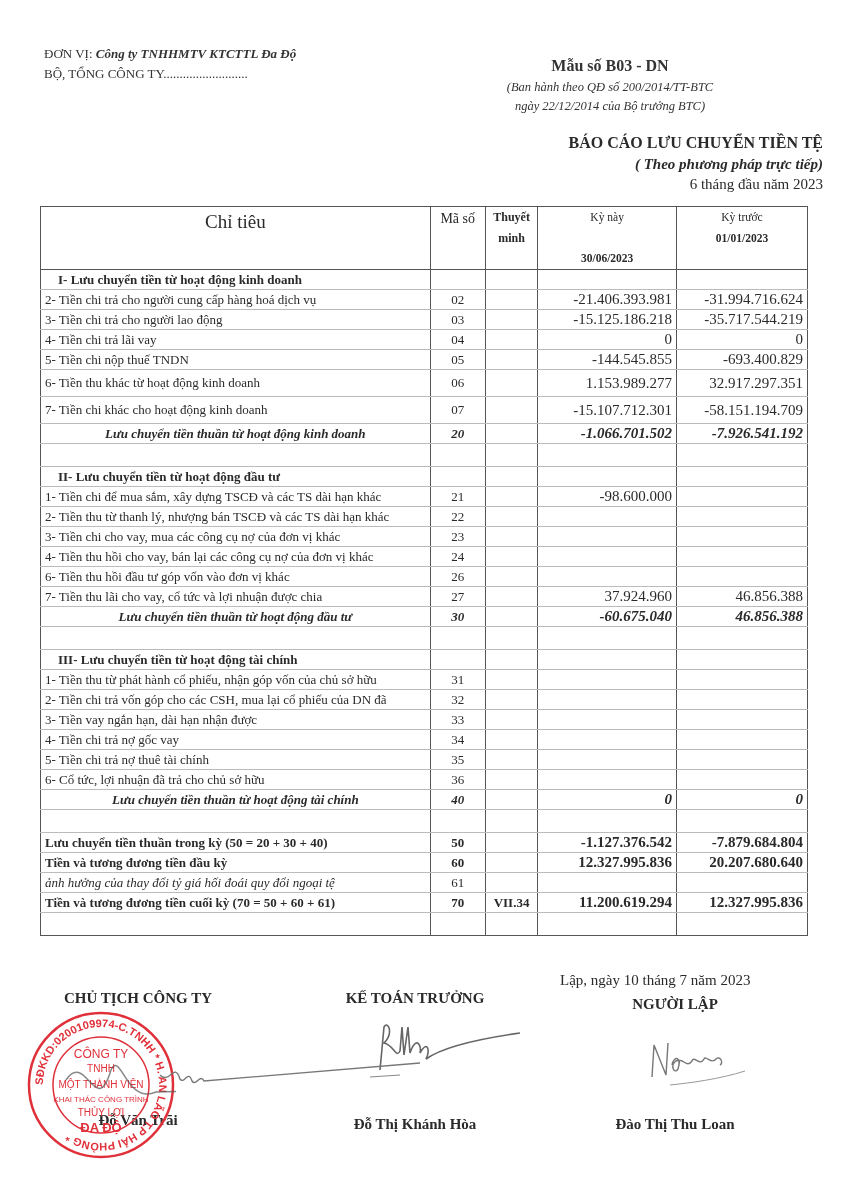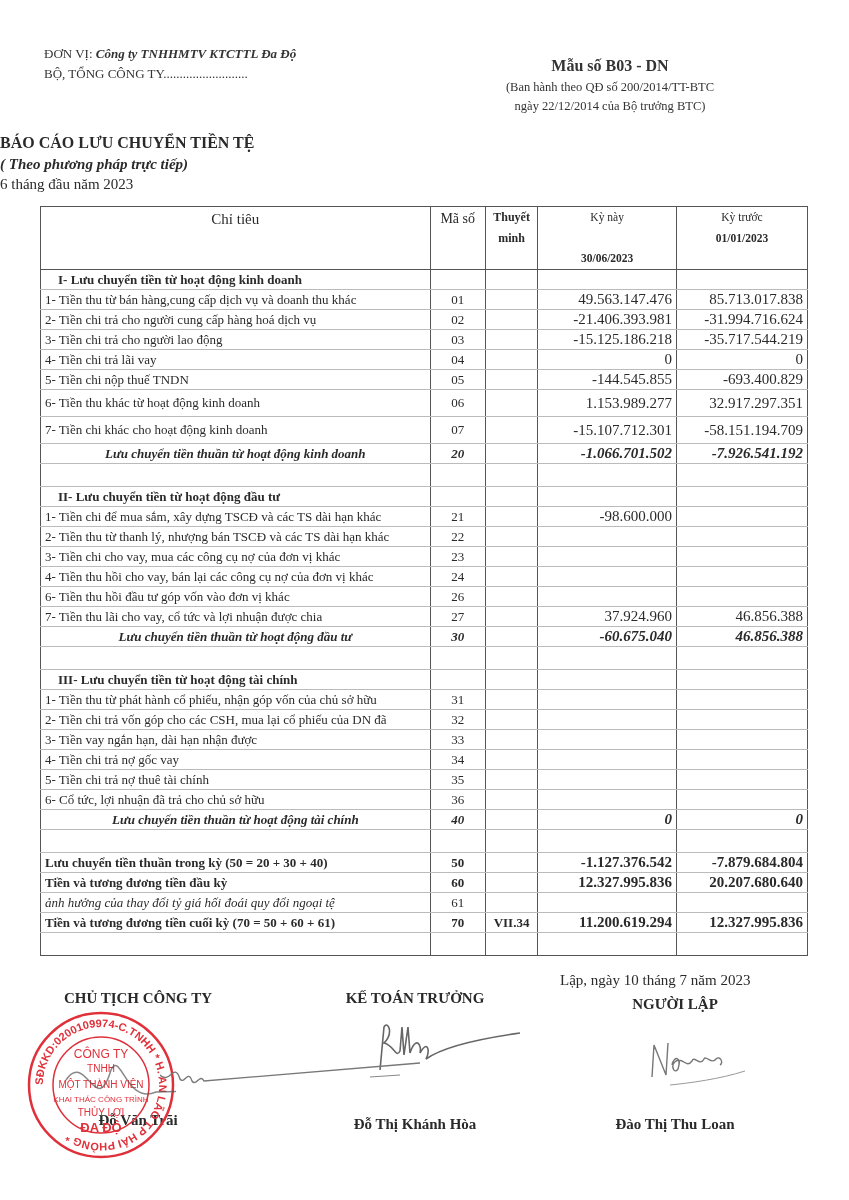--- a/index.html
+++ b/index.html
@@ -2,32 +2,32 @@
 <html><head>
 <meta charset="utf-8">
 <style>
   html, body { margin: 0; padding: 0; background: #ffffff; }
   body { width: 849px; height: 1200px; position: relative; overflow: hidden;
          font-family: "Liberation Serif", "DejaVu Serif", serif; color: #2a2a2a; }
   .hdr-left { position: absolute; left: 44px; top: 44px; font-size: 13px; line-height: 20px; color: #333; }
   .hdr-left .org { font-style: italic; font-weight: bold; }
   .hdr-right { position: absolute; left: 480px; top: 54px; width: 260px; text-align: center; color: #333; }
   .hdr-right .form { font-size: 16px; font-weight: bold; line-height: 24px; }
-  .hdr-right .note { font-size: 12.5px; line-height: 19px; }
-  .title-block { position: absolute; left: 0; top: 132px; width: 823px; text-align: left; }
+  .hdr-right .note { font-size: 12.5px; font-style: italic; line-height: 19px; }
+  .title-block { position: absolute; left: 0; top: 132px; width: 823px; text-align: right; }
   .title-block .t1 { font-size: 16px; font-weight: bold; line-height: 22px; }
   .title-block .t2 { font-size: 15px; font-style: italic; font-weight: bold; line-height: 20px; }
   .title-block .t3 { font-size: 15px; line-height: 20px; }
 
   table.cf { position: absolute; left: 40px; top: 206px; width: 768px; border-collapse: collapse;
              font-size: 13px; color: #2a2a2a; }
   table.cf td, table.cf th { border-left: 1.5px solid #555; border-right: 1.5px solid #555;
              border-bottom: 1px solid #bbb; padding: 0 4px; height: 19px; white-space: nowrap; overflow: hidden; }
   table.cf th { font-weight: normal; vertical-align: top; height: 44px; border-bottom: 1.5px solid #555; border-top: 1.5px solid #555; }
-  table.cf th.c-name { font-size: 15px; text-align: center; padding-top: 4px; }
+  table.cf th.c-name { font-size: 19px; text-align: center; padding-top: 4px; }
   table.cf th.c-code { font-size: 14px; padding-top: 4px; }
   table.cf th.c-note { font-size: 12px; line-height: 21px; font-weight: bold; }
   table.cf th.c-val { font-size: 11.5px; line-height: 21px; }
   .col-name { width: 380px; max-width: 380px; }
   .col-code { width: 50px; text-align: center; }
   .col-note { width: 46px; text-align: center; }
   .col-cur  { width: 140px; text-align: right; font-size: 15px; }
   .col-prev { width: 130px; text-align: right; font-size: 15px; }
   tr.sec td.col-name { font-weight: bold; padding-left: 17px; }
   tr.sub td { font-style: italic; font-weight: bold; }
@@ -89,27 +89,20 @@
   </thead>
   <tbody id="cf-body">
       <tr class="sec">
         <td class="col-name">I- Lưu chuyển tiền từ hoạt động kinh doanh</td>
         <td class="col-code"></td>
         <td class="col-note"></td>
         <td class="col-cur"></td>
         <td class="col-prev"></td>
       </tr>
       <tr>
-        <td class="col-name">1- Tiền thu từ bán hàng,cung cấp dịch vụ và doanh thu khác</td>
-        <td class="col-code">01</td>
-        <td class="col-note"></td>
-        <td class="col-cur">49.563.147.476</td>
-        <td class="col-prev">85.713.017.838</td>
-      </tr>
-      <tr>
         <td class="col-name">2- Tiền chi trả cho người cung cấp hàng hoá dịch vụ</td>
         <td class="col-code">02</td>
         <td class="col-note"></td>
         <td class="col-cur">-21.406.393.981</td>
         <td class="col-prev">-31.994.716.624</td>
       </tr>
       <tr>
         <td class="col-name">3- Tiền chi trả cho người lao động</td>
         <td class="col-code">03</td>
         <td class="col-note"></td>

